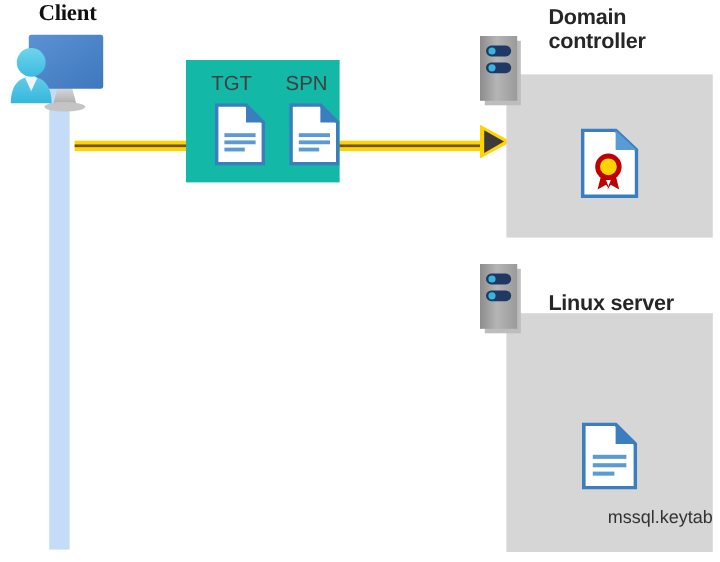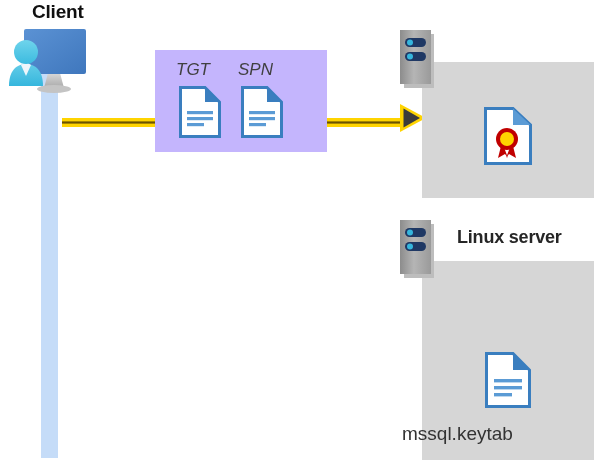--- a/index.html
+++ b/index.html
@@ -29,30 +29,31 @@
     color: #262626;
     line-height: 1.12;
     letter-spacing: -0.2px;
     white-space: pre-line;
   }
   #client-title {
     left: 32px;
     top: 1px;
     font-size: 19px;
     color: #101010;
+    font-family: Liberation Serif, serif;
   }
   #dc-title {
     left: 457px;
     top: 4px;
     font-size: 18px;
     width: 140px;
   }
   #linux-title {
     left: 457px;
-    top: 227px;
+    top: 242px;
     font-size: 18px;
   }
 
   
   #client-lifeline {
     left: 41px;
     top: 72px;
     width: 17px;
     height: 386px;
     background: #c5dcf8;
@@ -63,24 +64,23 @@
     left: 4px;
     top: 26px;
     width: 92px;
     height: 72px;
   }
 
   
   #token-box {
     left: 155px;
     top: 50px;
-    width: 172px;
+    width: 128px;
     height: 102px;
-    background: #c4b5fd;
-    font-style: italic;
+    background: #14b8a6;
   }
   .token-label {
     position: absolute;
     top: 10px;
     font-size: 17px;
     color: #404040;
     font-family: "Liberation Sans", sans-serif;
   }
   #tgt-label { left: 21px; }
   #spn-label { left: 83px; text-align: center; }
@@ -125,25 +125,25 @@
   .server-icon { position: absolute; width: 36px; height: 58px; }
   #dc-server { left: 400px; top: 30px; }
   #linux-server { left: 400px; top: 220px; }
 
   
   #cert-icon { left: 484px; top: 107px; }
   #sql-icon  { left: 482px; top: 281px; }
   #keytab-doc { left: 485px; top: 352px; }
   #keytab-label {
     position: absolute;
-    left: 402px;
+    left: 422px;
     top: 423px;
     width: 172px;
-    text-align: left;
-    font-size: 19px;
+    text-align: right;
+    font-size: 15px;
     color: #333333;
   }
 </style>
 </head>
 <body>
 
 <div id="canvas">
 
   <div class="abs" id="client-lifeline"></div>
 
@@ -217,20 +217,21 @@
         <path d="M26 1.5 L40.5 16 H26 Z" fill="#3a7ebf"></path>
         <rect x="8" y="25" width="26" height="3.2" fill="#5b9bd5"></rect>
         <rect x="8" y="31" width="26" height="3.2" fill="#5b9bd5"></rect>
         <rect x="8" y="37" width="17" height="3.2" fill="#5b9bd5"></rect>
       </svg>
     </div>
   </div>
 
   <div class="panel" id="dc-panel"></div>
 
+  <div class="heading" id="dc-title">Domain controller</div>
 
   <div class="server-icon" id="dc-server">
     <svg width="36" height="58" viewBox="0 0 36 58" xmlns="http://www.w3.org/2000/svg">
       <defs>
         <linearGradient id="rackGrad1" x1="0" y1="0" x2="1" y2="0">
           <stop offset="0%" stop-color="#8c8c8c"></stop>
           <stop offset="45%" stop-color="#b5b5b5"></stop>
           <stop offset="100%" stop-color="#9a9a9a"></stop>
         </linearGradient>
       </defs>

